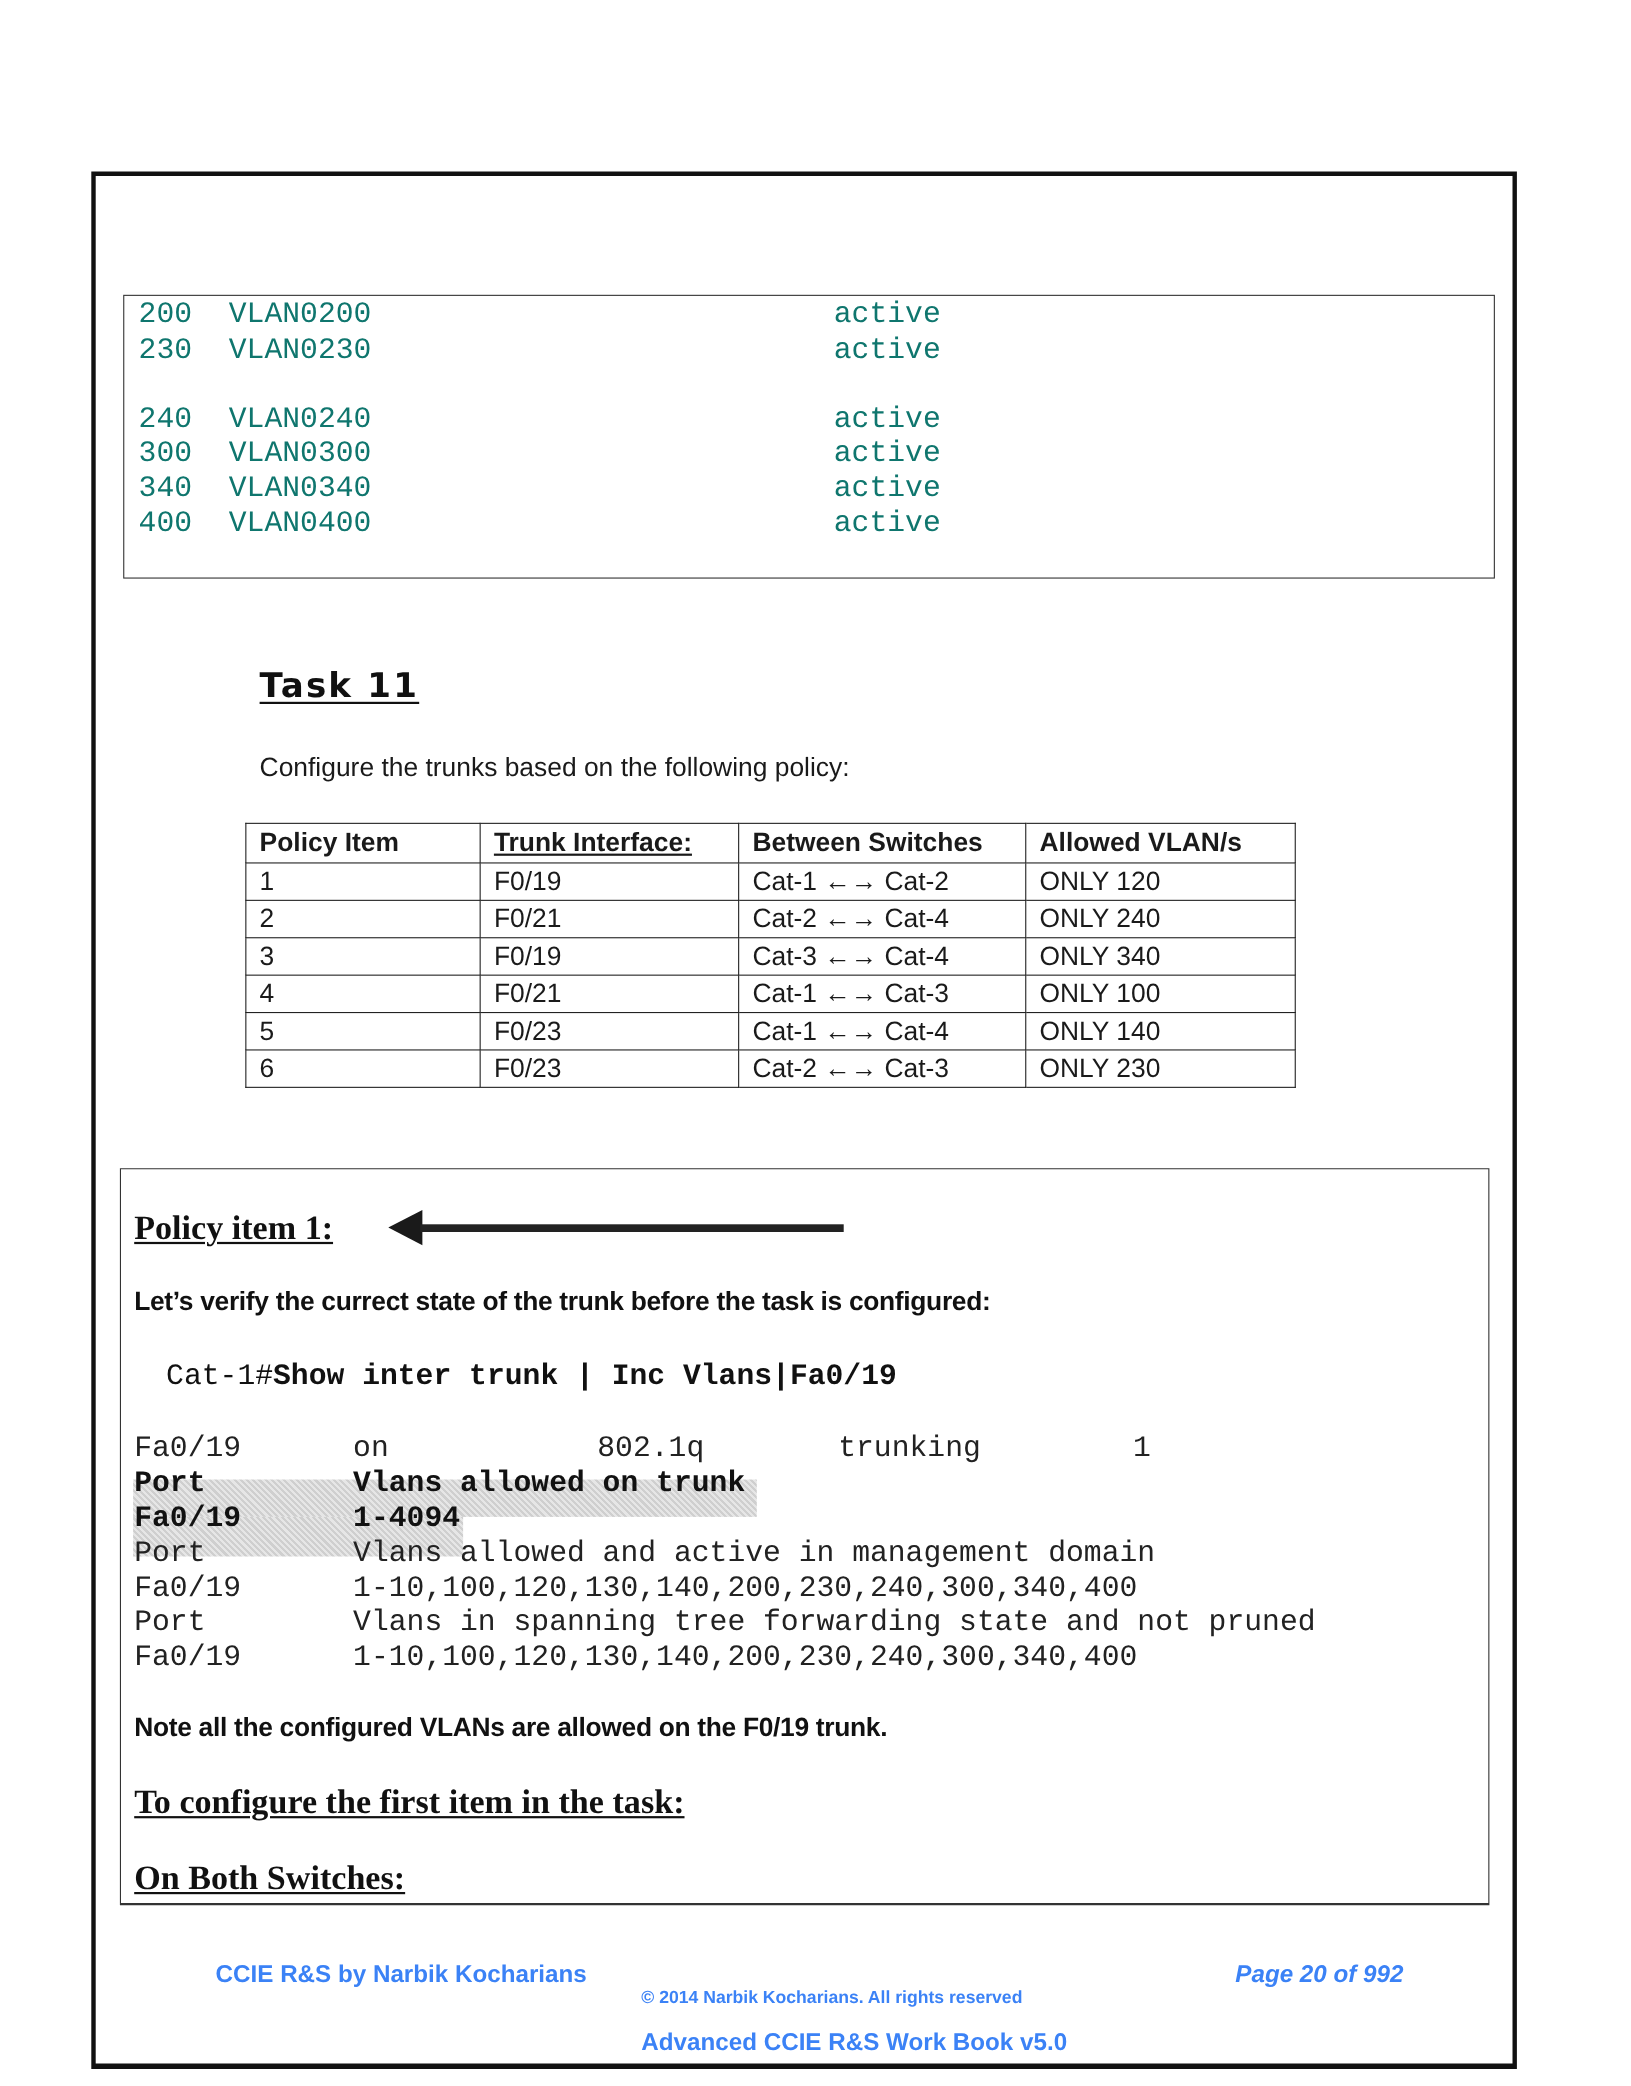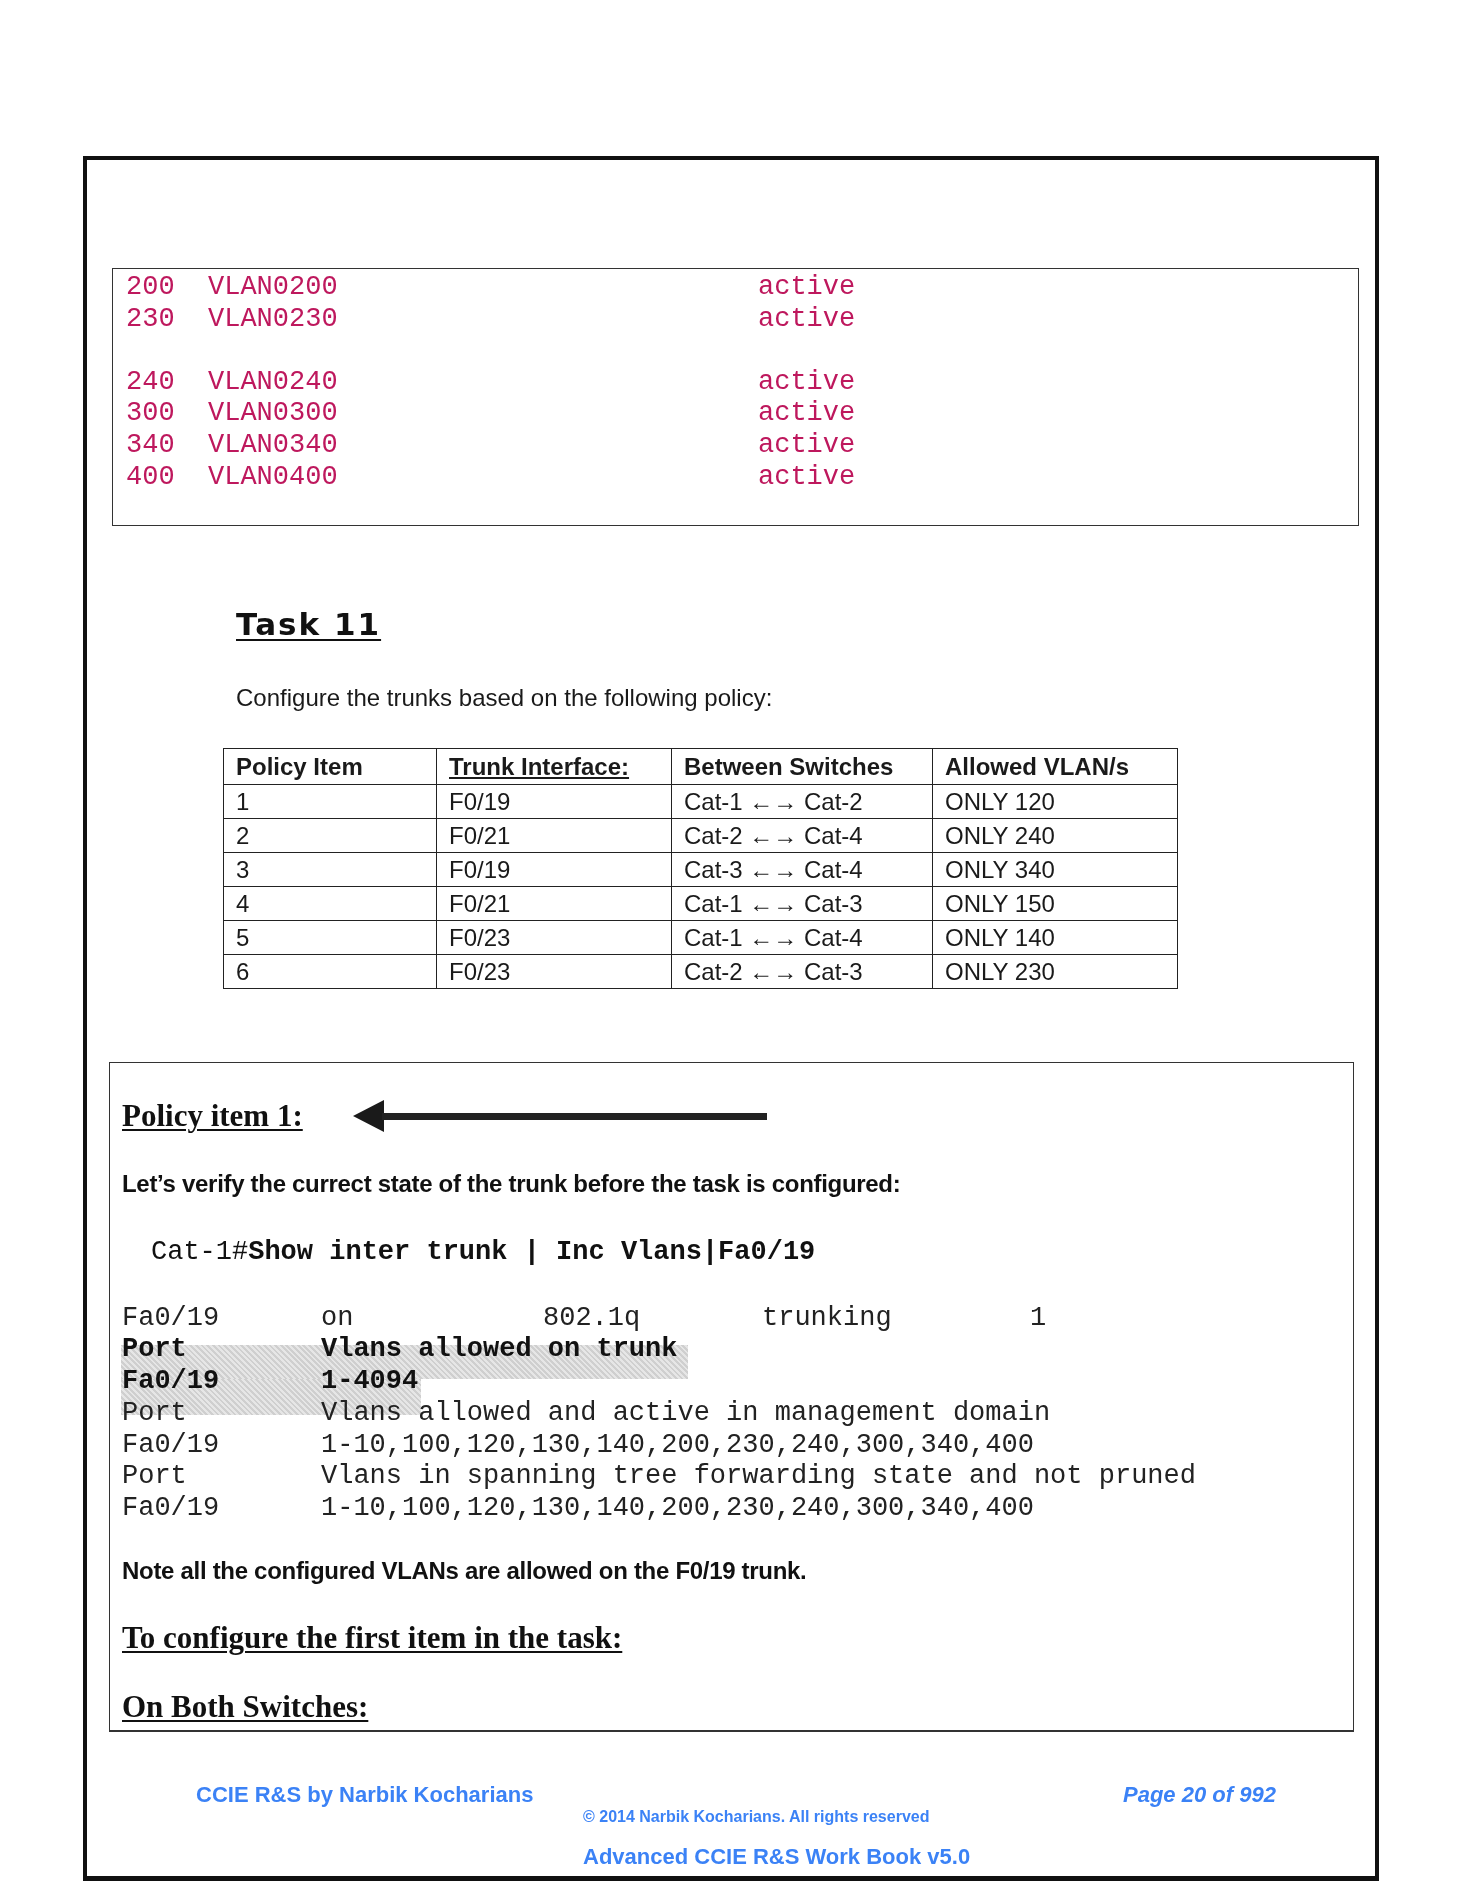--- a/index.html
+++ b/index.html
@@ -3,21 +3,21 @@
 <meta charset="utf-8">
 <style>
   html, body { margin:0; padding:0; background:#ffffff; }
   body { width:1483px; height:1896px; position:relative; overflow:hidden; color:#111; }
   .abs { position:absolute; }
   .outer-frame { left:83px; top:156px; width:1296px; height:1725px; border:4px solid #111; box-sizing:border-box; border-bottom-width:5px; }
   .mono { font-family:"Liberation Mono", "DejaVu Sans Mono", monospace; }
 
   
   .vlan-box { left:112px; top:268px; width:1247px; height:258px; border:1.5px solid #333; box-sizing:border-box; }
-  .vlan-line { position:absolute; left:126px; font-size:27px; line-height:30px; white-space:pre; color:#be185d; }
+  .vlan-line { position:absolute; left:126px; font-size:27px; line-height:30px; white-space:pre; color:#0f766e; }
   .vlan-line span { position:absolute; top:0; }
   .vlan-id { left:0; }
   .vlan-name { left:82px; }
   .vlan-status { left:632px; }
 
   
   .task-title { left:236px; top:606px; font-family:"DejaVu Sans", sans-serif; font-weight:bold; font-size:31px; letter-spacing:2px; text-decoration:underline; text-underline-offset:4px; text-decoration-thickness:2px; }
   .task-desc { left:236px; top:684px; font-family:"Liberation Sans", sans-serif; font-size:24px; color:#1a1a1a; }
 
   
@@ -122,21 +122,21 @@
     <tr>
       <td>3</td>
       <td>F0/19</td>
       <td>Cat-3 ←→ Cat-4</td>
       <td>ONLY 340</td>
     </tr>
     <tr>
       <td>4</td>
       <td>F0/21</td>
       <td>Cat-1 ←→ Cat-3</td>
-      <td>ONLY 150</td>
+      <td>ONLY 100</td>
     </tr>
     <tr>
       <td>5</td>
       <td>F0/23</td>
       <td>Cat-1 ←→ Cat-4</td>
       <td>ONLY 140</td>
     </tr>
     <tr>
       <td>6</td>
       <td>F0/23</td>

